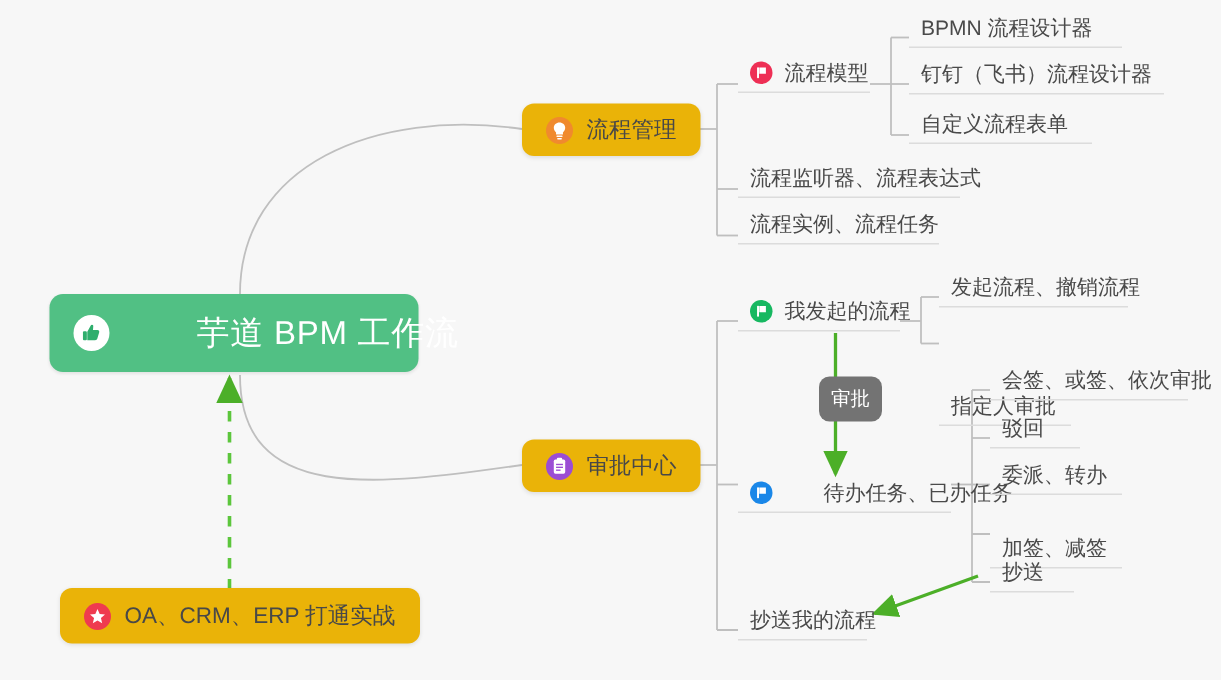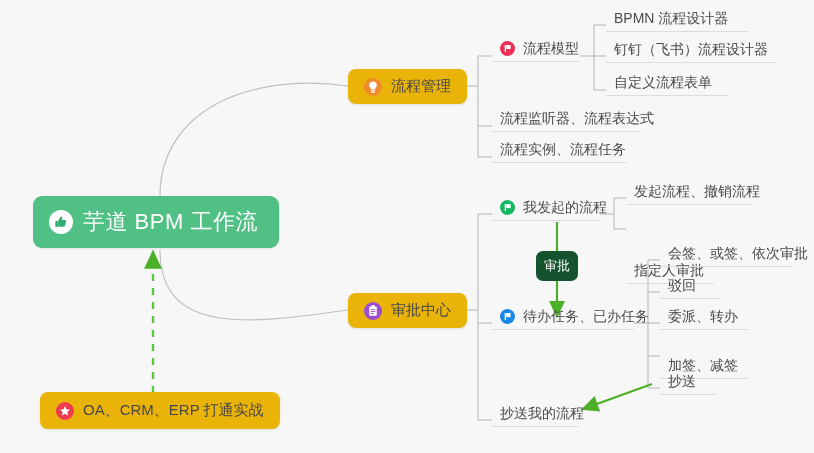--- a/index.html
+++ b/index.html
@@ -35,20 +35,21 @@
     top: 196px;
     width: 246px;
     height: 52px;
     background: #51c084;
     border-radius: 9px;
     box-sizing: border-box;
     display: flex;
     align-items: center;
     padding-left: 16px;
     box-shadow: 0 1px 2px rgba(0,0,0,0.08);
+    gap: 48px;
   }
   .root-label {
     color: #ffffff;
     font-size: 22px;
     letter-spacing: 0.5px;
     margin-left: 10px;
     white-space: nowrap;
   }
 
   
@@ -85,26 +86,27 @@
     white-space: nowrap;
   }
   .leaf-node .leaf-label.has-icon {
     margin-left: 8px;
     text-align: center;
   }
 
   
   .tag-node {
     position: absolute;
-    background: #14532d;
+    background: #737373;
     border-radius: 7px;
     display: flex;
     align-items: center;
     justify-content: center;
     box-sizing: border-box;
+    margin-left: 10px;
   }
   .tag-label {
     color: #ffffff;
     font-size: 13px;
     white-space: nowrap;
   }
 
   
   .badge {
     width: 18px;
@@ -271,21 +273,21 @@
   </div>
 
   <div class="leaf-node" style="left:626px; top:214px; width:88px; height:22px;margin-top:48px;">
     <span class="leaf-label">指定人审批</span>
   </div>
 
   <div class="tag-node" style="left:536px; top:251px; width:42px; height:30px;">
     <span class="tag-label">审批</span>
   </div>
 
-  <div class="leaf-node" style="left:492px; top:308px; width:142px; height:22px;">
+  <div class="leaf-node" style="left:492px; top:320px; width:142px; height:22px;gap:26px;">
     <span class="badge badge-sm b-blue">
       <svg width="15" height="15" viewBox="0 0 15 15">
         <rect x="4.7" y="3.9" width="1.3" height="7.2" rx="0.5" fill="#ffffff"></rect>
         <path d="M6.2 4.0 L10.6 4.0 L10.6 8.1 L6.2 8.1 Z" fill="#ffffff"></path>
       </svg>
     </span>
     <span class="leaf-label has-icon">待办任务、已办任务</span>
   </div>
 
   <div class="leaf-node" style="left:660px; top:245px; width:132px; height:22px;">

